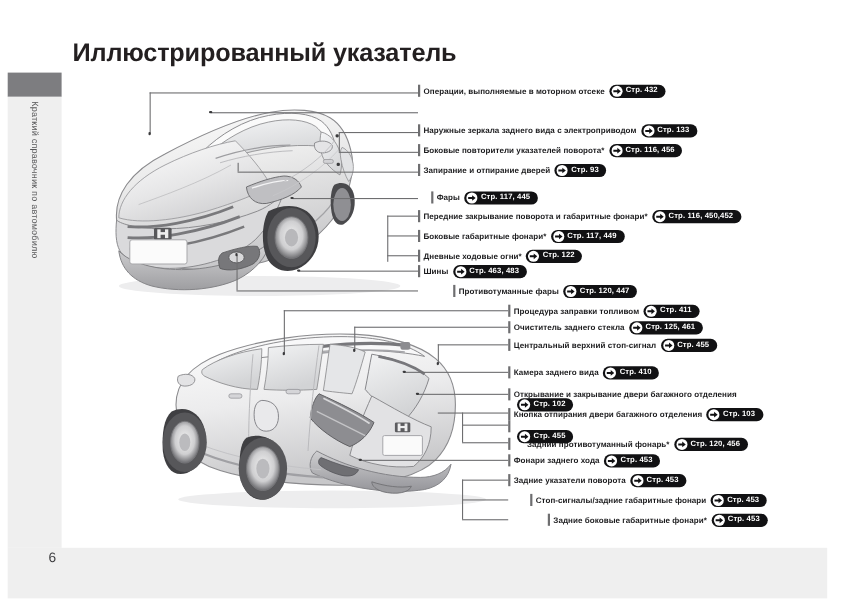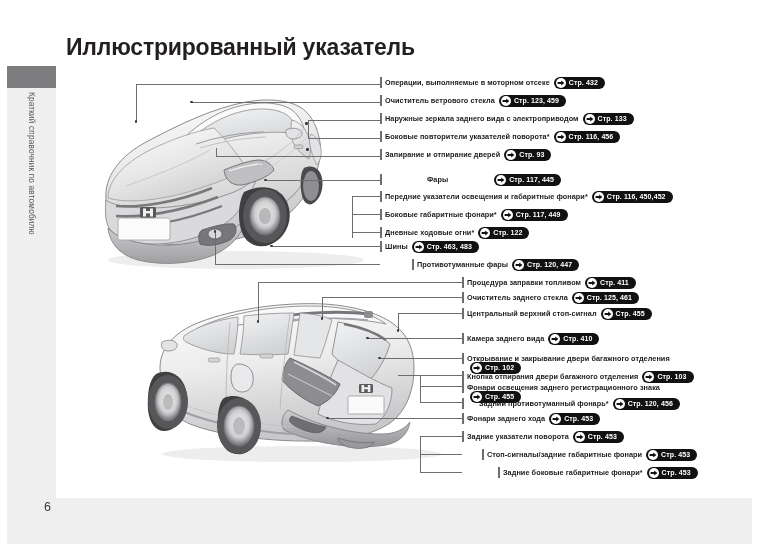--- a/index.html
+++ b/index.html
@@ -390,32 +390,20 @@
     <span class="badge">
       <span class="arrow">
         <svg width="8" height="8" viewBox="0 0 8 8">
             <path d="M0.6 3.1 H4.2 V1.4 L7.4 4 L4.2 6.6 V4.9 H0.6 Z" fill="#111113"></path>
           </svg>
       </span>
       <span class="bt">Стр. 432</span>
     </span>
   </div>
 
-  <div class="callout" style="left:380px;top:95px;">
-    <span class="tick"></span>
-    <span class="ctext">Очиститель ветрового стекла</span>
-    <span class="badge">
-      <span class="arrow">
-        <svg width="8" height="8" viewBox="0 0 8 8">
-            <path d="M0.6 3.1 H4.2 V1.4 L7.4 4 L4.2 6.6 V4.9 H0.6 Z" fill="#111113"></path>
-          </svg>
-      </span>
-      <span class="bt">Стр. 123, 459</span>
-    </span>
-  </div>
 
   <div class="callout" style="left:380px;top:131px;">
     <span class="tick"></span>
     <span class="ctext">Боковые повторители указателей поворота*</span>
     <span class="badge">
       <span class="arrow">
         <svg width="8" height="8" viewBox="0 0 8 8">
             <path d="M0.6 3.1 H4.2 V1.4 L7.4 4 L4.2 6.6 V4.9 H0.6 Z" fill="#111113"></path>
           </svg>
       </span>
@@ -442,36 +430,36 @@
     <span class="badge">
       <span class="arrow">
         <svg width="8" height="8" viewBox="0 0 8 8">
             <path d="M0.6 3.1 H4.2 V1.4 L7.4 4 L4.2 6.6 V4.9 H0.6 Z" fill="#111113"></path>
           </svg>
       </span>
       <span class="bt">Стр. 93</span>
     </span>
   </div>
 
-  <div class="callout" style="left:380px;top:174px;gap:42px;">
+  <div class="callout" style="left:392px;top:174px;">
     <span class="tick"></span>
     <span class="ctext">Фары</span>
     <span class="badge">
       <span class="arrow">
         <svg width="8" height="8" viewBox="0 0 8 8">
             <path d="M0.6 3.1 H4.2 V1.4 L7.4 4 L4.2 6.6 V4.9 H0.6 Z" fill="#111113"></path>
           </svg>
       </span>
       <span class="bt">Стр. 117, 445</span>
     </span>
   </div>
 
   <div class="callout" style="left:380px;top:191px;">
     <span class="tick"></span>
-    <span class="ctext">Передние указатели освещения и габаритные фонари*</span>
+    <span class="ctext">Передние закрывание поворота и габаритные фонари*</span>
     <span class="badge">
       <span class="arrow">
         <svg width="8" height="8" viewBox="0 0 8 8">
             <path d="M0.6 3.1 H4.2 V1.4 L7.4 4 L4.2 6.6 V4.9 H0.6 Z" fill="#111113"></path>
           </svg>
       </span>
       <span class="bt">Стр. 116, 450,452</span>
     </span>
   </div>
 
@@ -602,21 +590,20 @@
         <svg width="8" height="8" viewBox="0 0 8 8">
             <path d="M0.6 3.1 H4.2 V1.4 L7.4 4 L4.2 6.6 V4.9 H0.6 Z" fill="#111113"></path>
           </svg>
       </span>
       <span class="bt">Стр. 103</span>
     </span>
   </div>
 
   <div class="callout" style="left:462px;top:382px;">
     <span class="tick"></span>
-    <span class="ctext">Фонари освещения заднего регистрационного знака</span>
   </div>
   <div class="badge-only" style="left:470px;top:391px;">
     <span class="badge" style="margin-left:0;">
       <span class="arrow">
         <svg width="8" height="8" viewBox="0 0 8 8">
             <path d="M0.6 3.1 H4.2 V1.4 L7.4 4 L4.2 6.6 V4.9 H0.6 Z" fill="#111113"></path>
           </svg>
       </span>
       <span class="bt">Стр. 455</span>
     </span>

